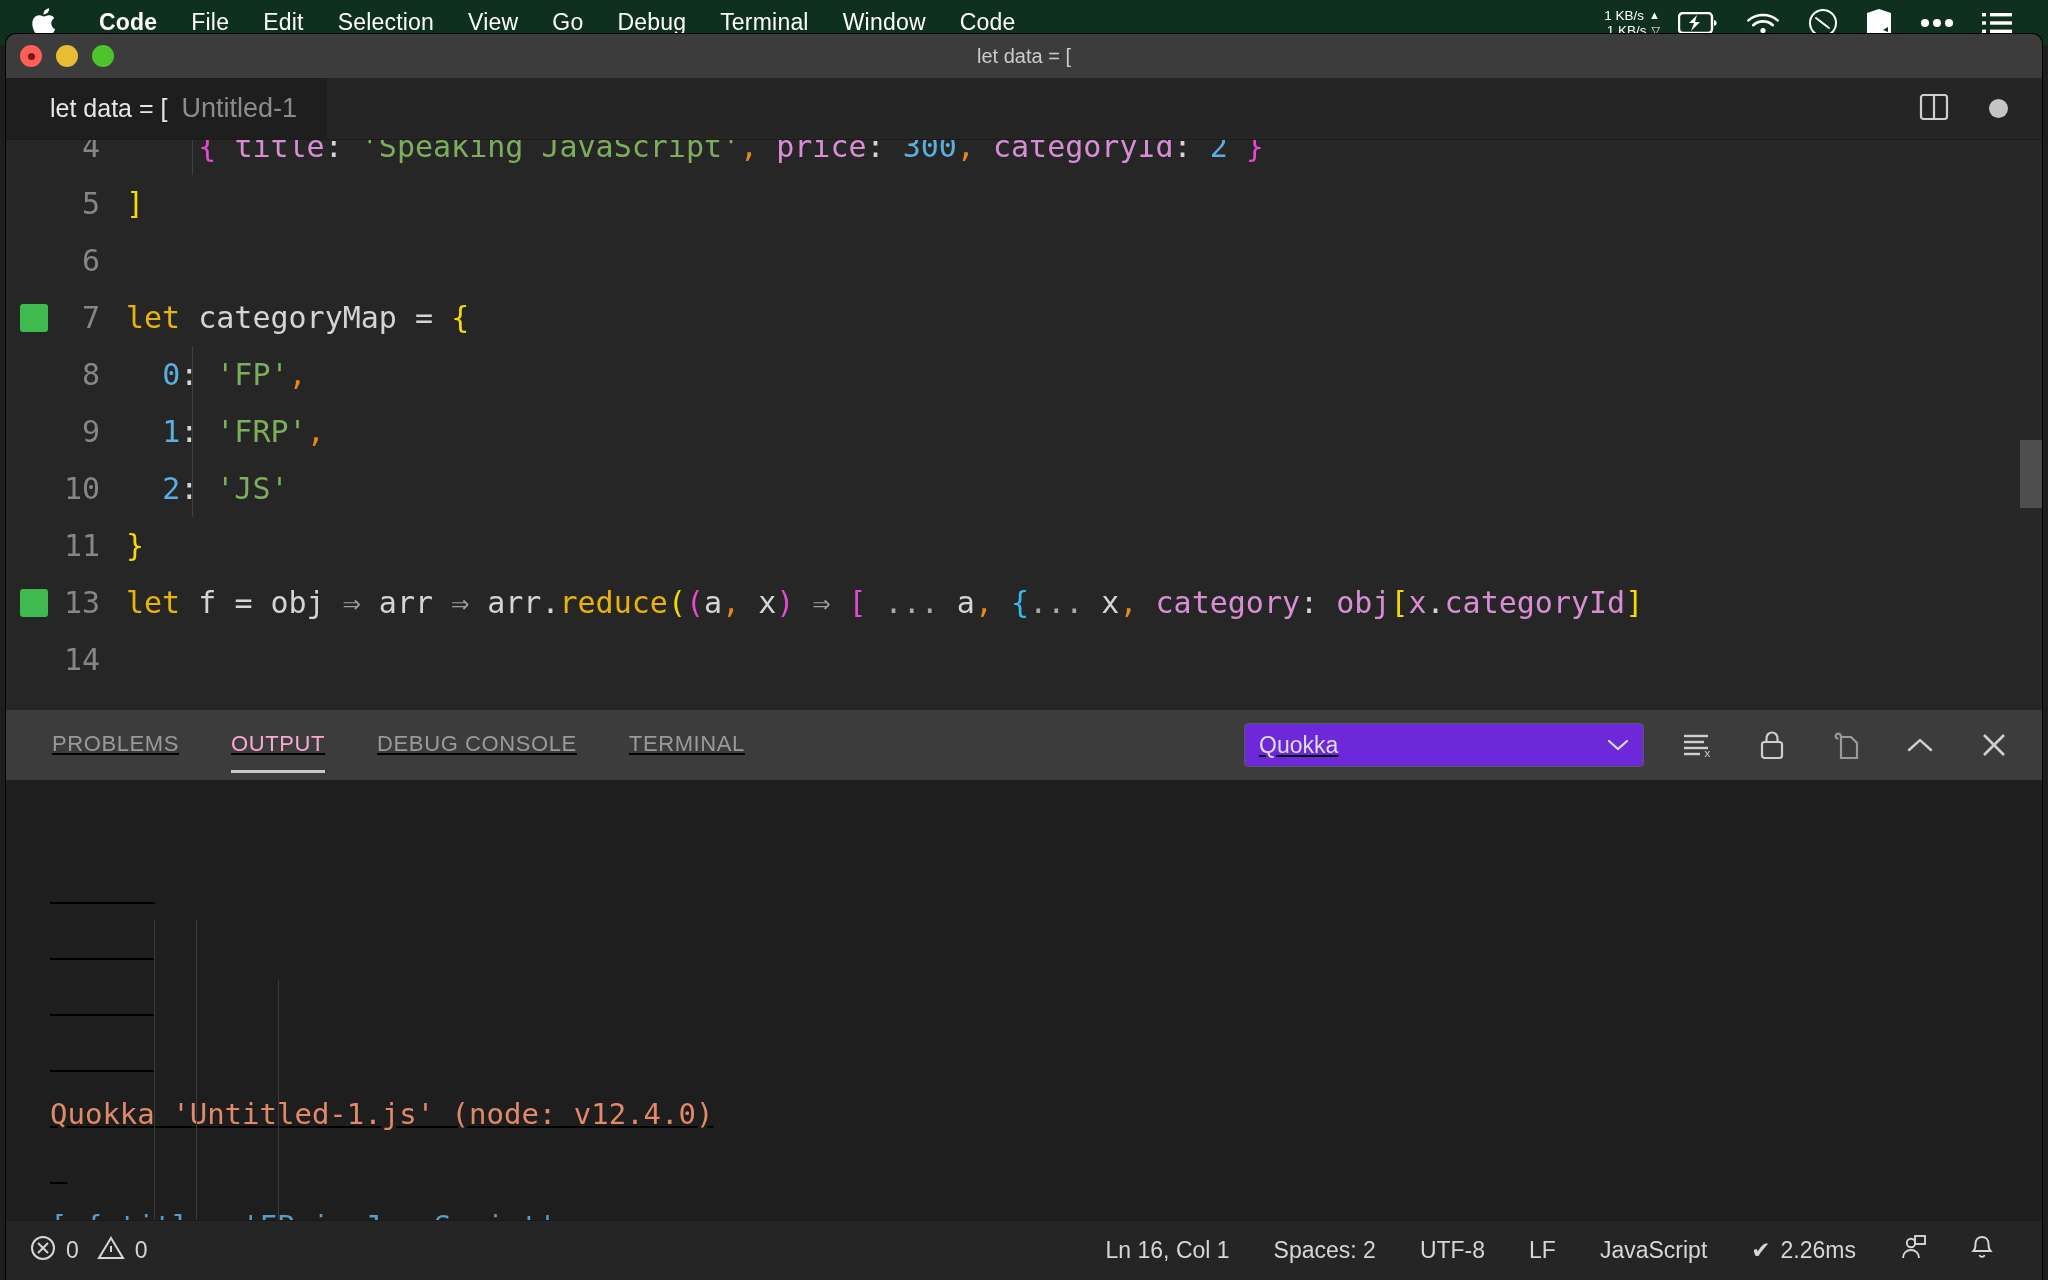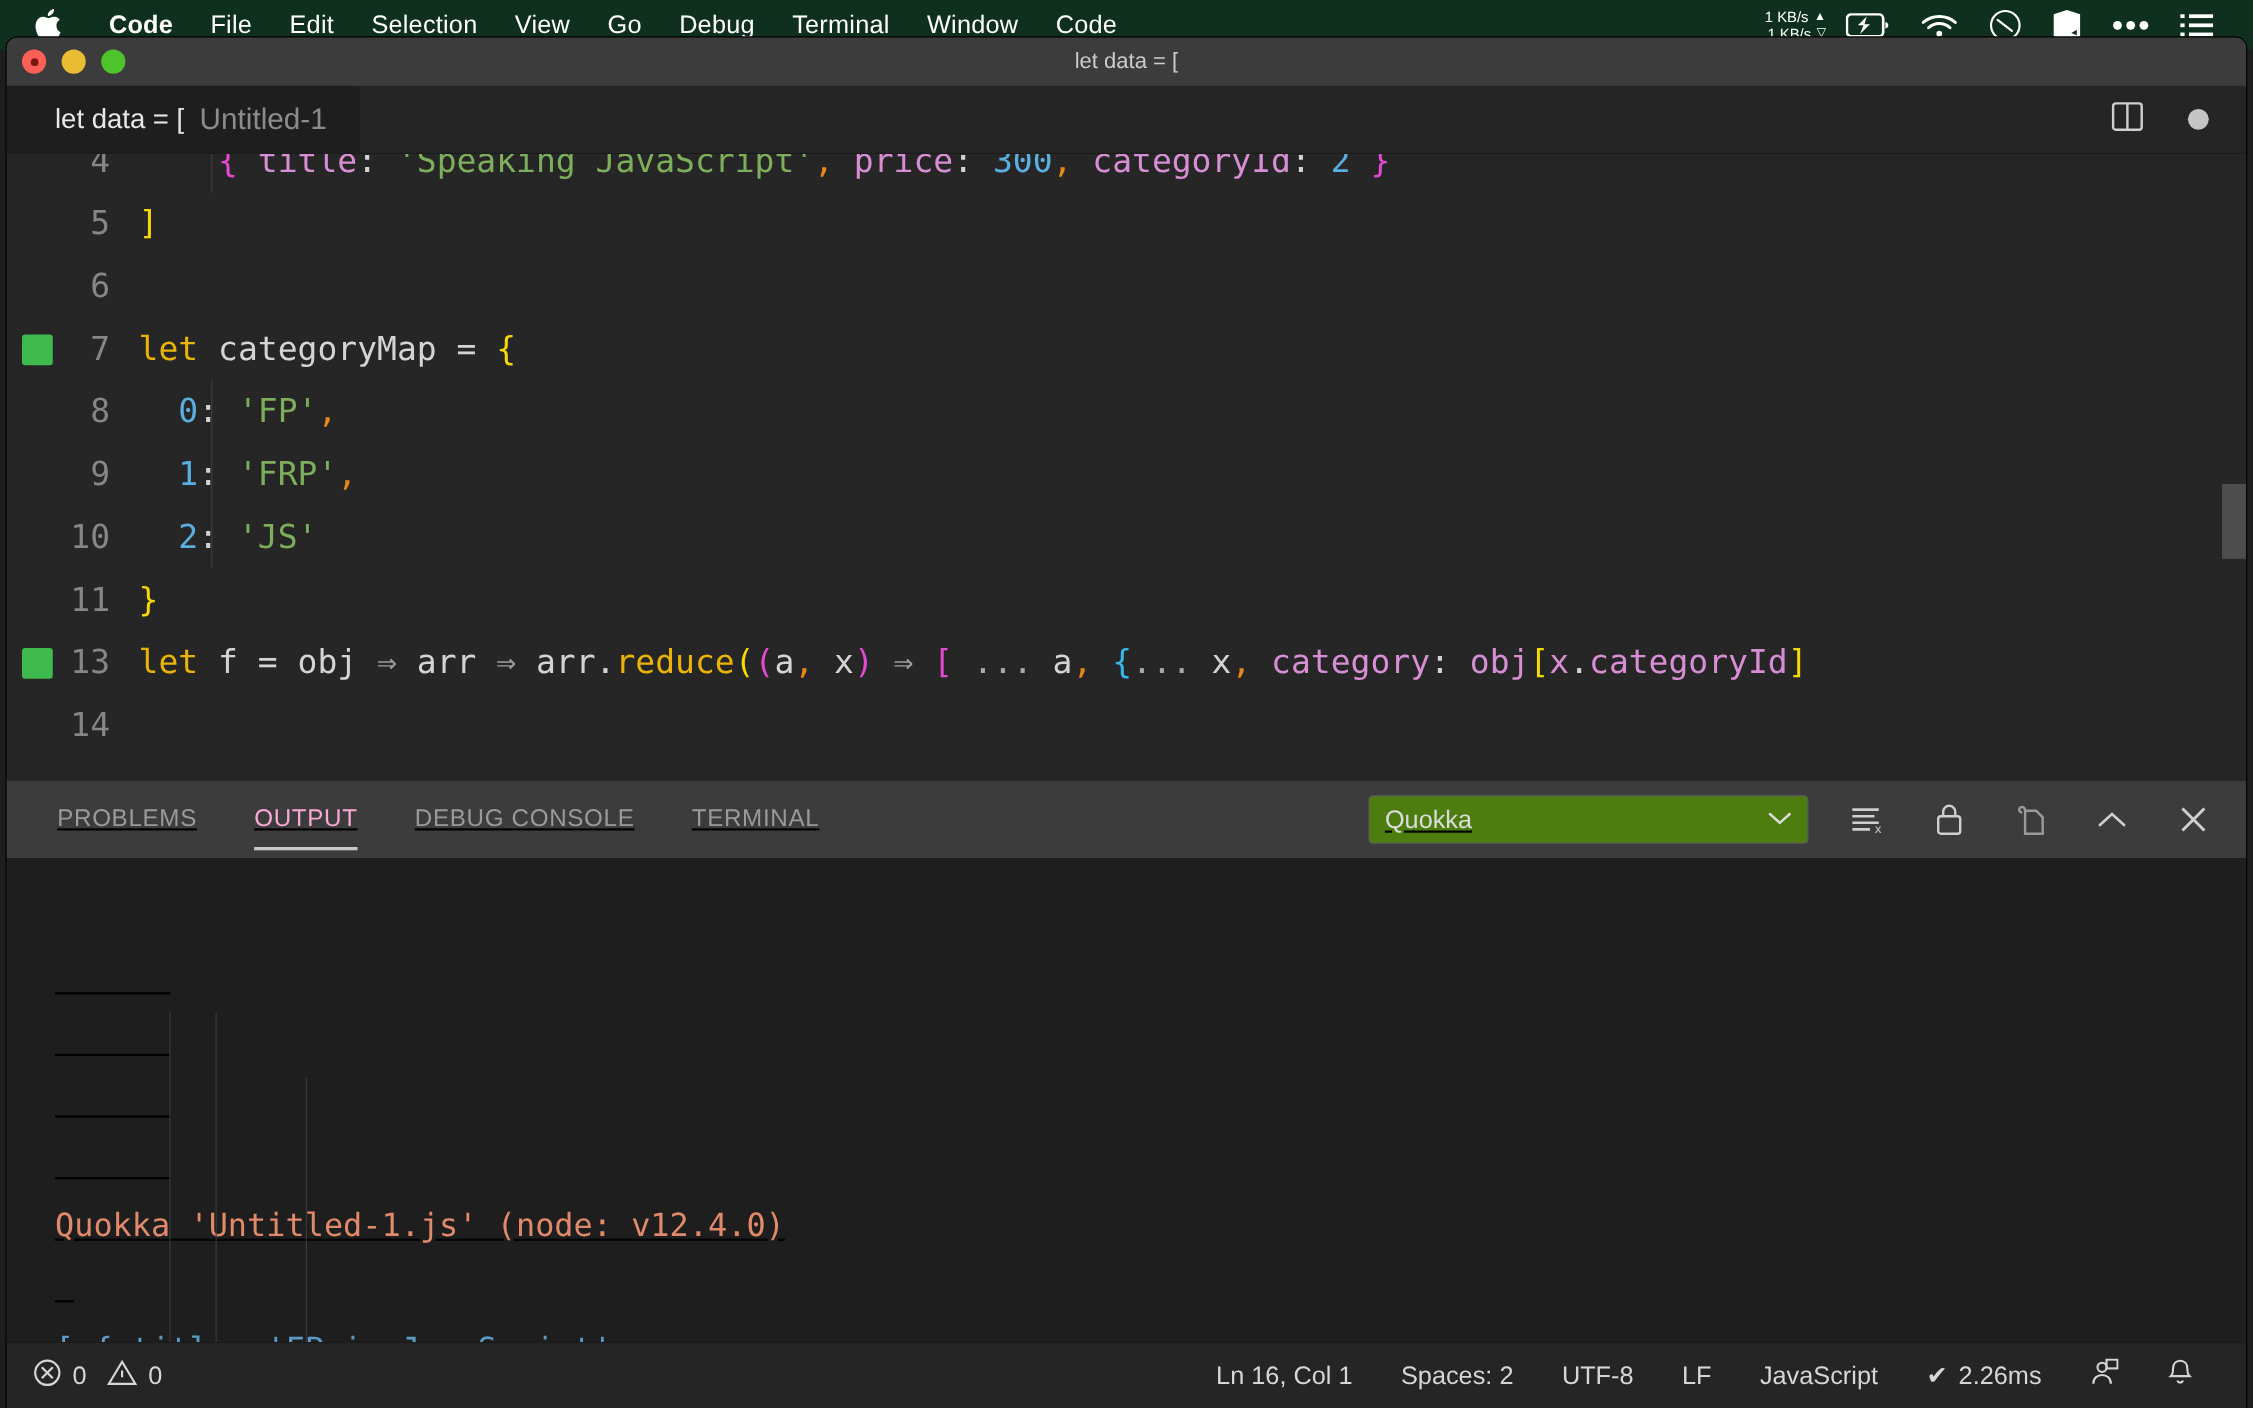--- a/index.html
+++ b/index.html
@@ -103,21 +103,21 @@
     position:relative; padding:8px 0 10px; white-space:nowrap;
   }
   .panel-tab.active{ color:#f9a8d4; }
   .panel-tab.active:after{
     content:""; position:absolute; left:0; right:0; bottom:-6px; height:3px; background:#c8c8c8;
   }
   #panel-right{ margin-left:auto; display:flex; align-items:center; gap:34px; padding-right:28px; }
   #channel-select{
     width:400px; height:44px; border:1px solid #5a5a5a; border-radius:4px;
     display:flex; align-items:center; padding:0 14px; color:#dcdcdc; font-size:23px;
-    background:#4d7c0f;
+    background:#6d28d9;
   }
   #channel-select .chev{ margin-left:auto; font-size:20px; }
   .panel-icon{ width:40px; height:40px; display:flex; align-items:center; justify-content:center; color:#cfcfcf; }
 
   #panel-body{
     flex:1; position:relative; overflow:hidden; padding:26px 0 0 44px;
     font-family:"DejaVu Sans Mono","Liberation Mono",monospace;
     font-size:29px; line-height:56px; white-space:pre;
   }
   .out-head{ color:#e18a6a; }

